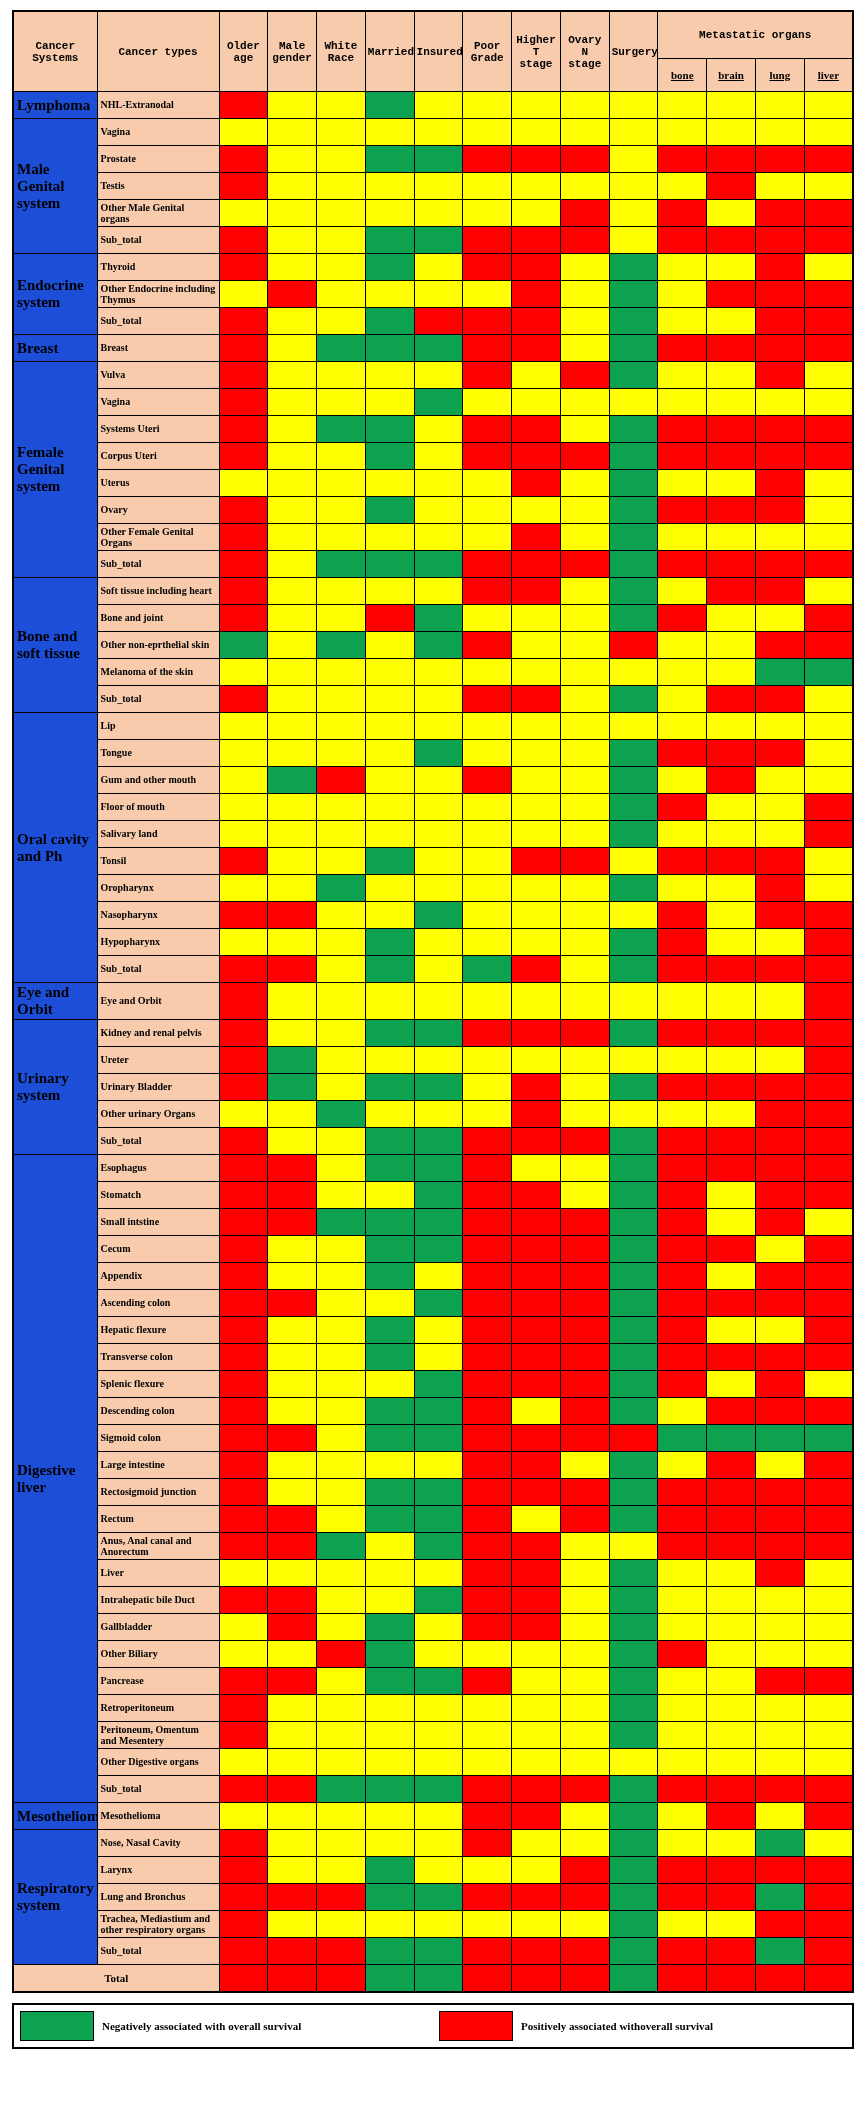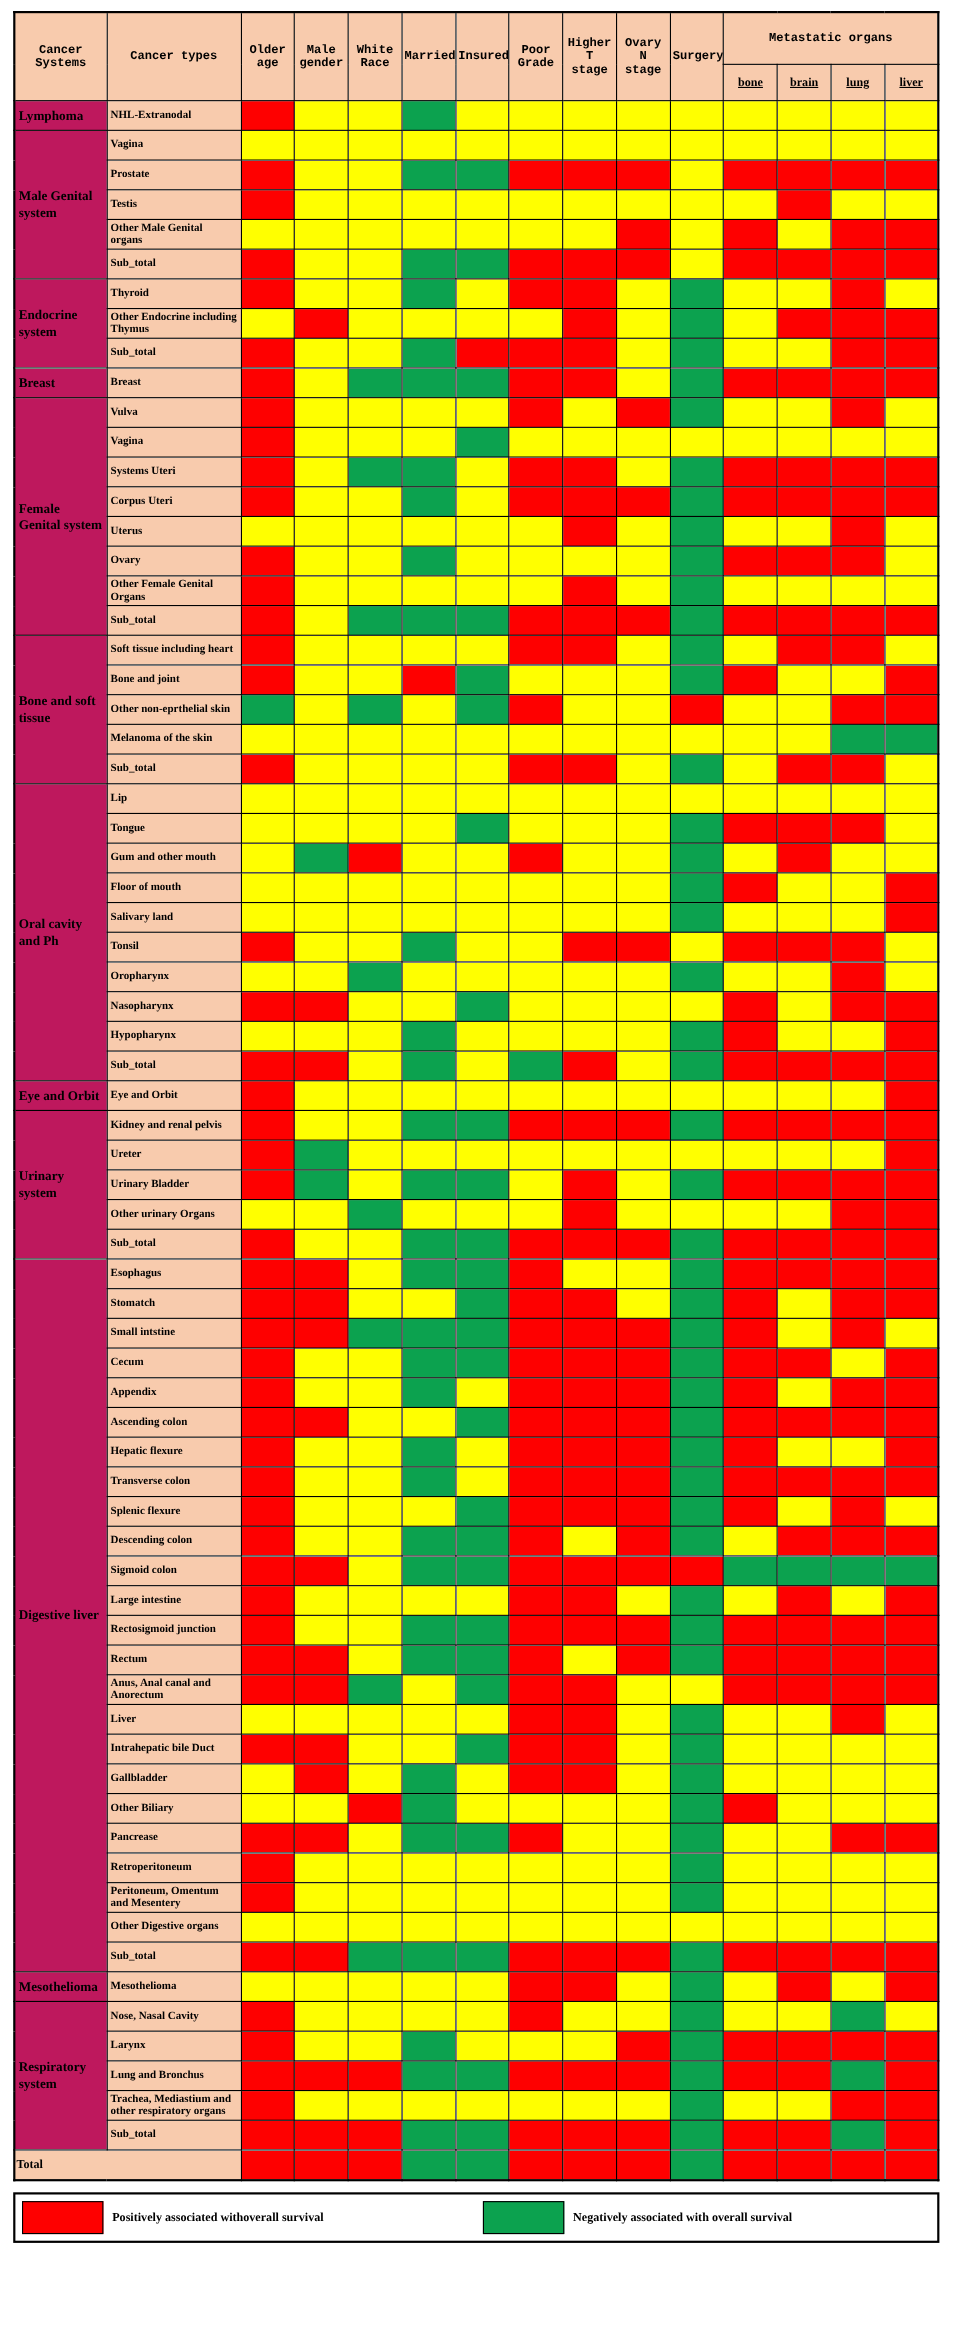--- a/index.html
+++ b/index.html
@@ -3,27 +3,27 @@
 <meta charset="utf-8">
 <style>
   html,body{margin:0;padding:0;background:#fff;}
   body{width:866px;font-family:"Liberation Serif",serif;}
   .page{width:866px;padding:10px 0 6px;}
   table.grid{border-collapse:collapse;table-layout:fixed;width:842px;margin:0 auto;border:2px solid #000;}
   table.grid th,table.grid td{border:1px solid #000;color:#000;overflow:hidden;}
   table.grid th{background:#f8cbad;font-size:11px;font-weight:bold;text-align:center;padding:1px 2px;}
   tr.hdr-top th{height:44px;font-family:Liberation Mono, monospace;}
   tr.hdr-sub th{height:30px;text-decoration:underline;}
-  td.sys{background:#be185d;font-size:12px;font-weight:bold;text-align:left;padding:1px 3px;vertical-align:middle;}
+  td.sys{background:#1d4ed8;font-size:15px;font-weight:bold;text-align:left;padding:1px 3px;vertical-align:middle;}
   td.lbl{background:#f8cbad;font-size:10px;font-weight:bold;text-align:left;padding:1px 3px;vertical-align:middle;line-height:1.15;}
   td.c{height:26px;padding:0;}
   td.R{background:#fe0000;}
   td.G{background:#0ca24f;}
   td.Y{background:#ffff00;}
-  td.total-lbl{background:#f8cbad;font-size:11px;font-weight:bold;text-align:left;}
+  td.total-lbl{background:#f8cbad;font-size:11px;font-weight:bold;text-align:center;}
   .legend{width:838px;margin:10px auto 0;border:2px solid #000;display:flex;align-items:center;height:42px;background:#fff;}
   .legend-item{display:flex;align-items:center;flex:1;height:100%;}
   .swatch{width:72px;height:28px;border:1px solid #000;margin:0 8px 0 6px;flex:none;}
   .legend-text{font-size:11px;font-weight:bold;color:#000;}
 </style>
 </head>
 <body>
 
 <div class="page">
   <table class="grid" id="grid">
@@ -1196,21 +1196,21 @@
           <td class="c G"></td>
           <td class="c R"></td>
           <td class="c R"></td>
           <td class="c R"></td>
           <td class="c R"></td>
         </tr>
       </tbody>
   </table>
   <div class="legend" id="legend">
       <div class="legend-item">
+        <span class="swatch" style="background: rgb(12, 162, 79);"></span>
+        <span class="legend-text">Negatively associated with overall survival</span>
+      </div>
+      <div class="legend-item">
         <span class="swatch" style="background: rgb(254, 0, 0);"></span>
         <span class="legend-text">Positively associated withoverall survival</span>
-      </div>
-      <div class="legend-item">
-        <span class="swatch" style="background: rgb(12, 162, 79);"></span>
-        <span class="legend-text">Negatively associated with overall survival</span>
       </div>
     </div>
 </div>
 
 </body></html>

